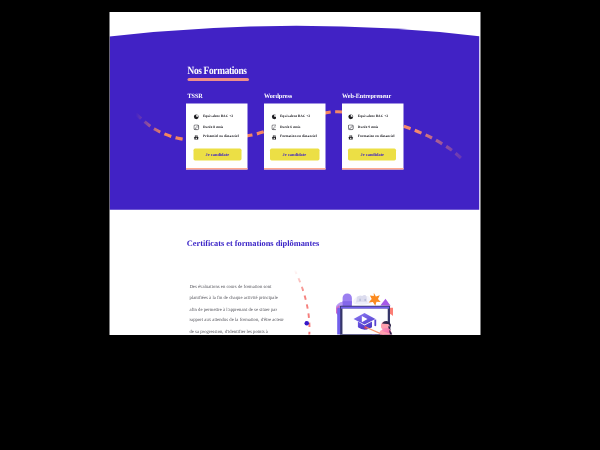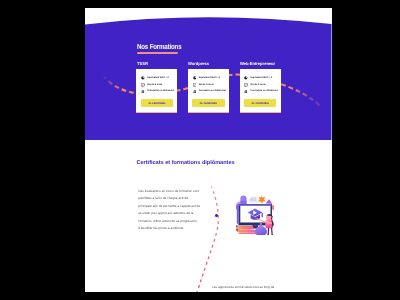--- a/index.html
+++ b/index.html
@@ -1,22 +1,22 @@
 <!DOCTYPE html>
 <html><head>
 <meta charset="utf-8">
 <style>
   html,body{margin:0;padding:0;}
   body{width:400px;height:300px;background:#000;overflow:hidden;
        font-family:"Liberation Sans",sans-serif;-webkit-font-smoothing:antialiased;
        text-rendering:geometricPrecision;}
   *{-webkit-font-smoothing:antialiased;}
-  #page{position:absolute;left:85px;top:8px;width:246.5px;height:284px;
+  #page{position:absolute;left:73px;top:8px;width:246.5px;height:215px;
         background:#ffffff;overflow:hidden;will-change:transform;
-        transform:translateZ(0);}
+        transform:translateZ(0);font-family:Liberation Serif, serif;}
 
   
   #hero{position:absolute;left:0;top:0;width:246.5px;height:131.9px;}
   #hero-bg{position:absolute;left:0;top:0;width:246.5px;height:131.9px;}
   .h-title{position:absolute;left:51.8px;top:35.3px;color:#ffffff;font-weight:bold;
            font-size:7.4px;line-height:7.4px;letter-spacing:-0.24px;white-space:nowrap;
            transform:scaleX(0.84);transform-origin:left top;}
   .h-rule{position:absolute;left:51.8px;top:44.4px;width:41.3px;height:1.15px;
           background:#ef8f8a;border-radius:1px;}
   #dash-hero{position:absolute;left:0;top:0;}

